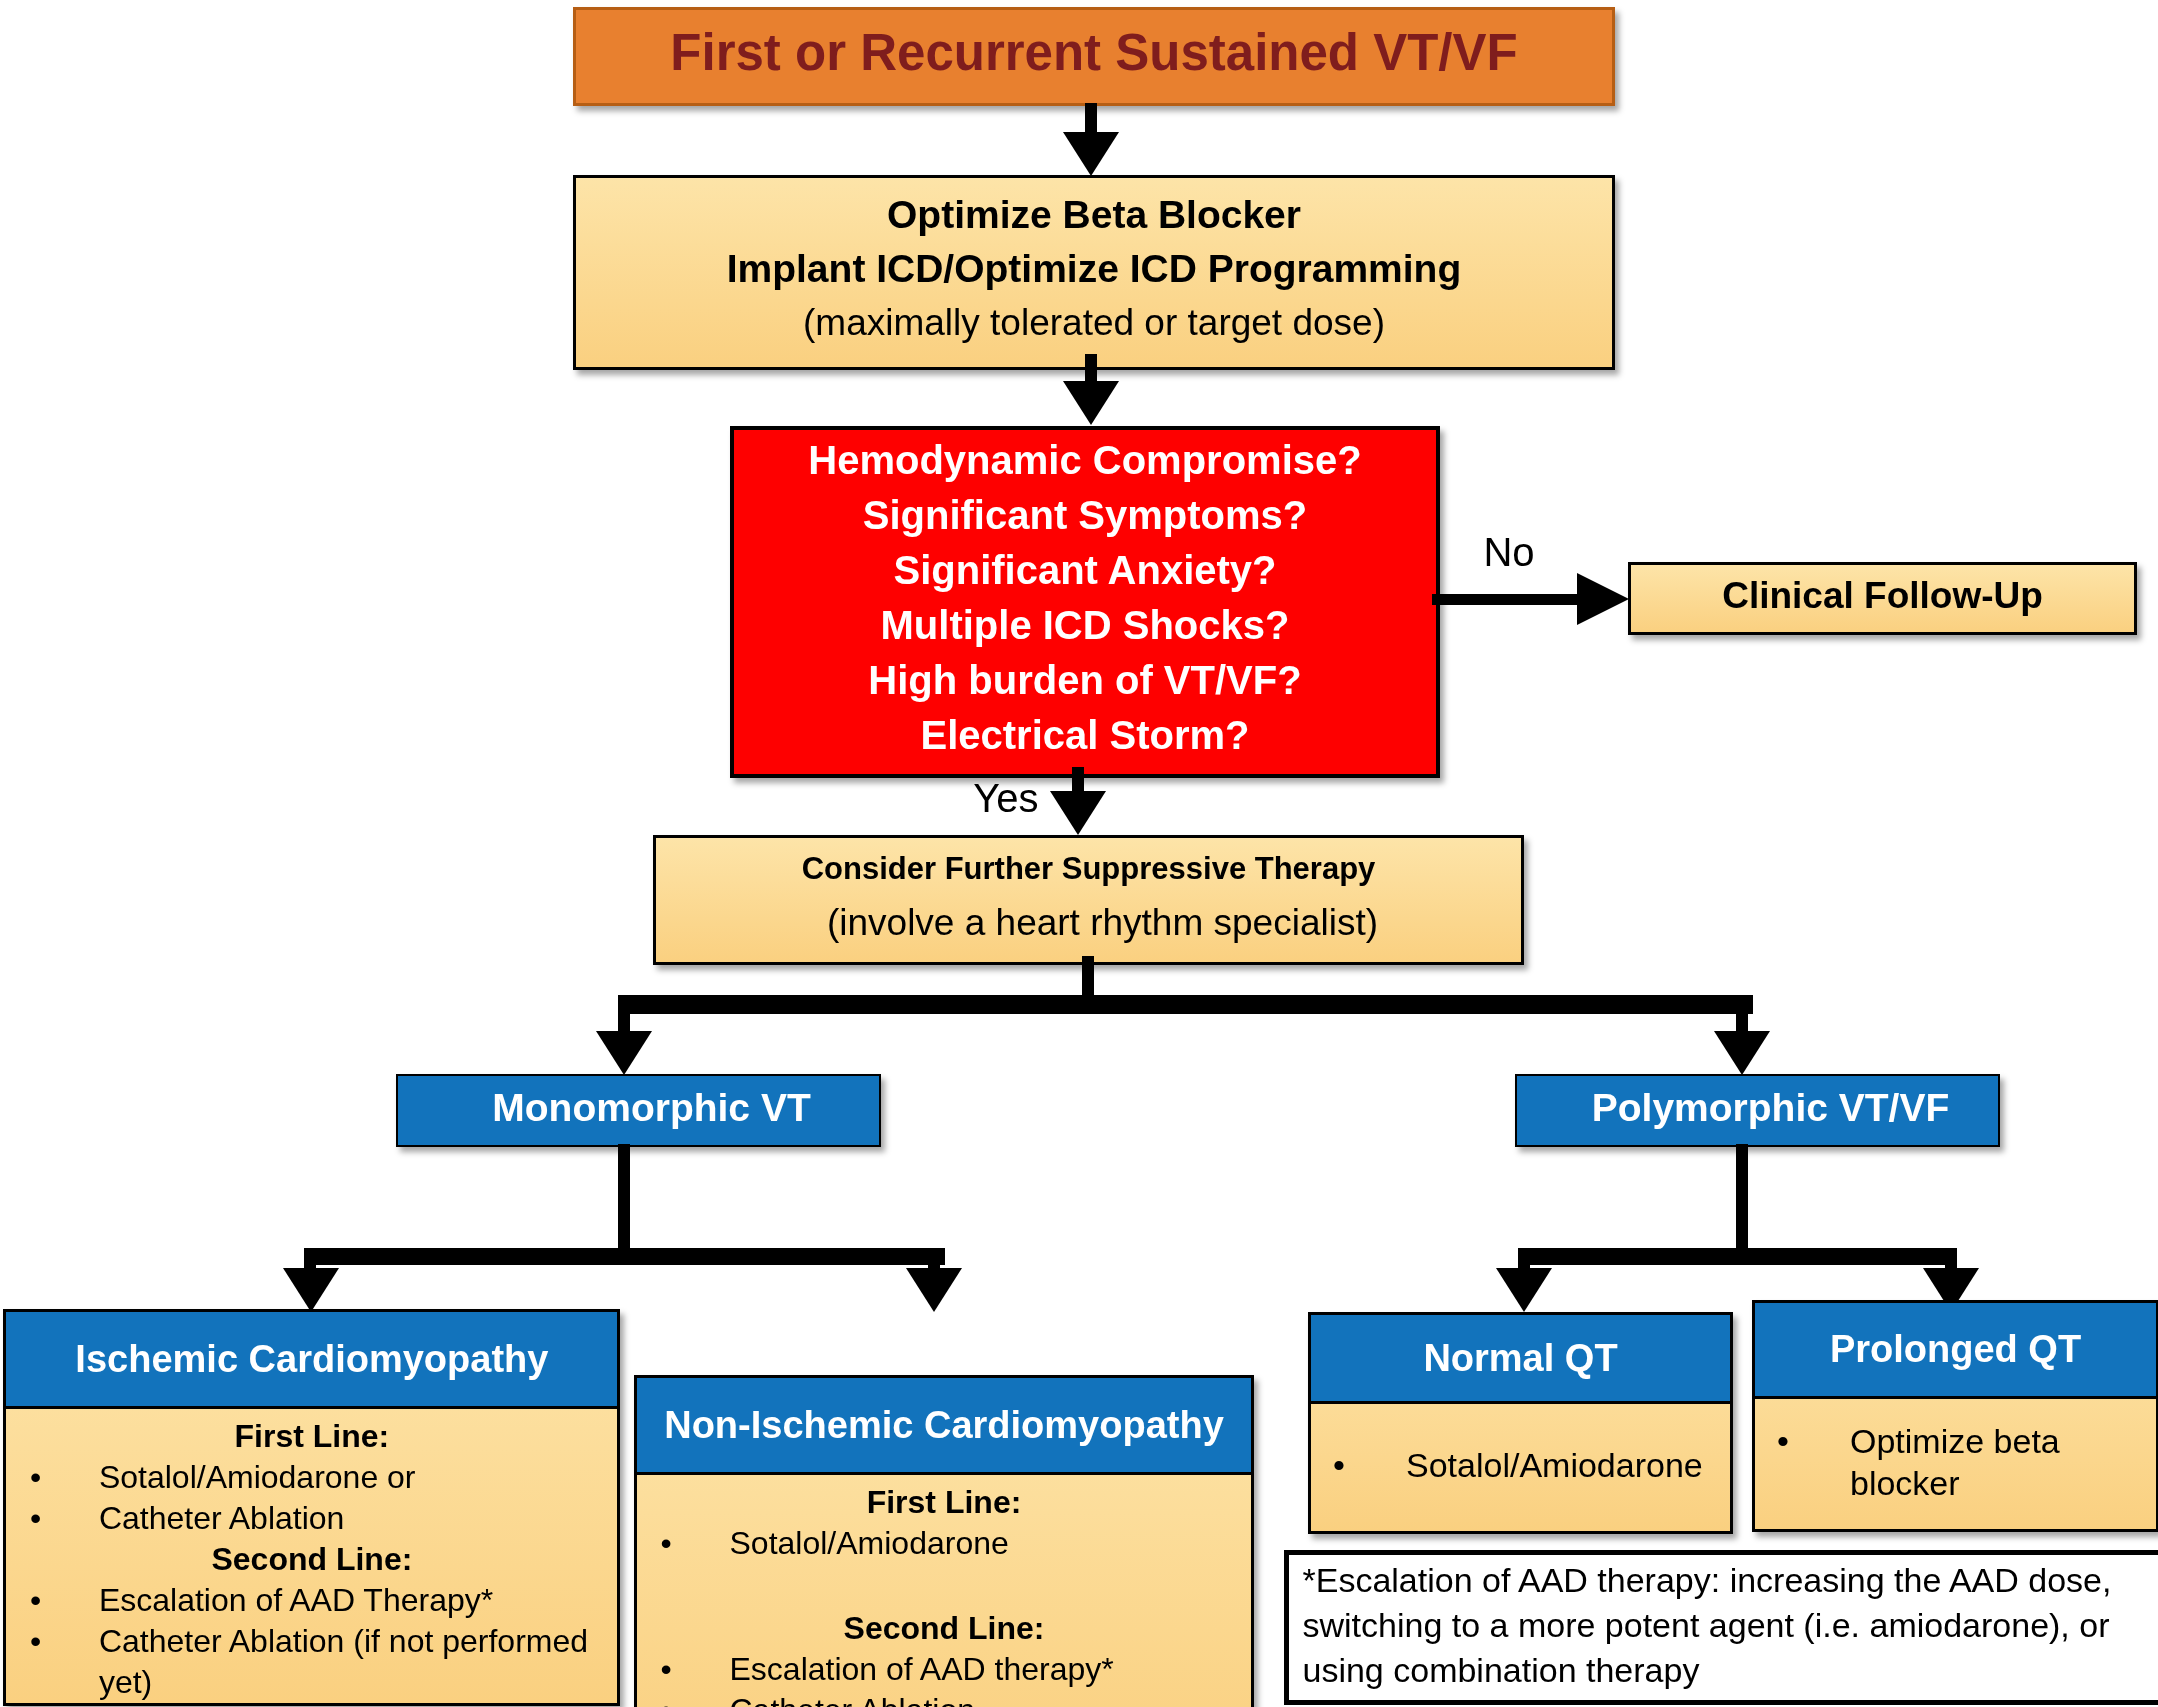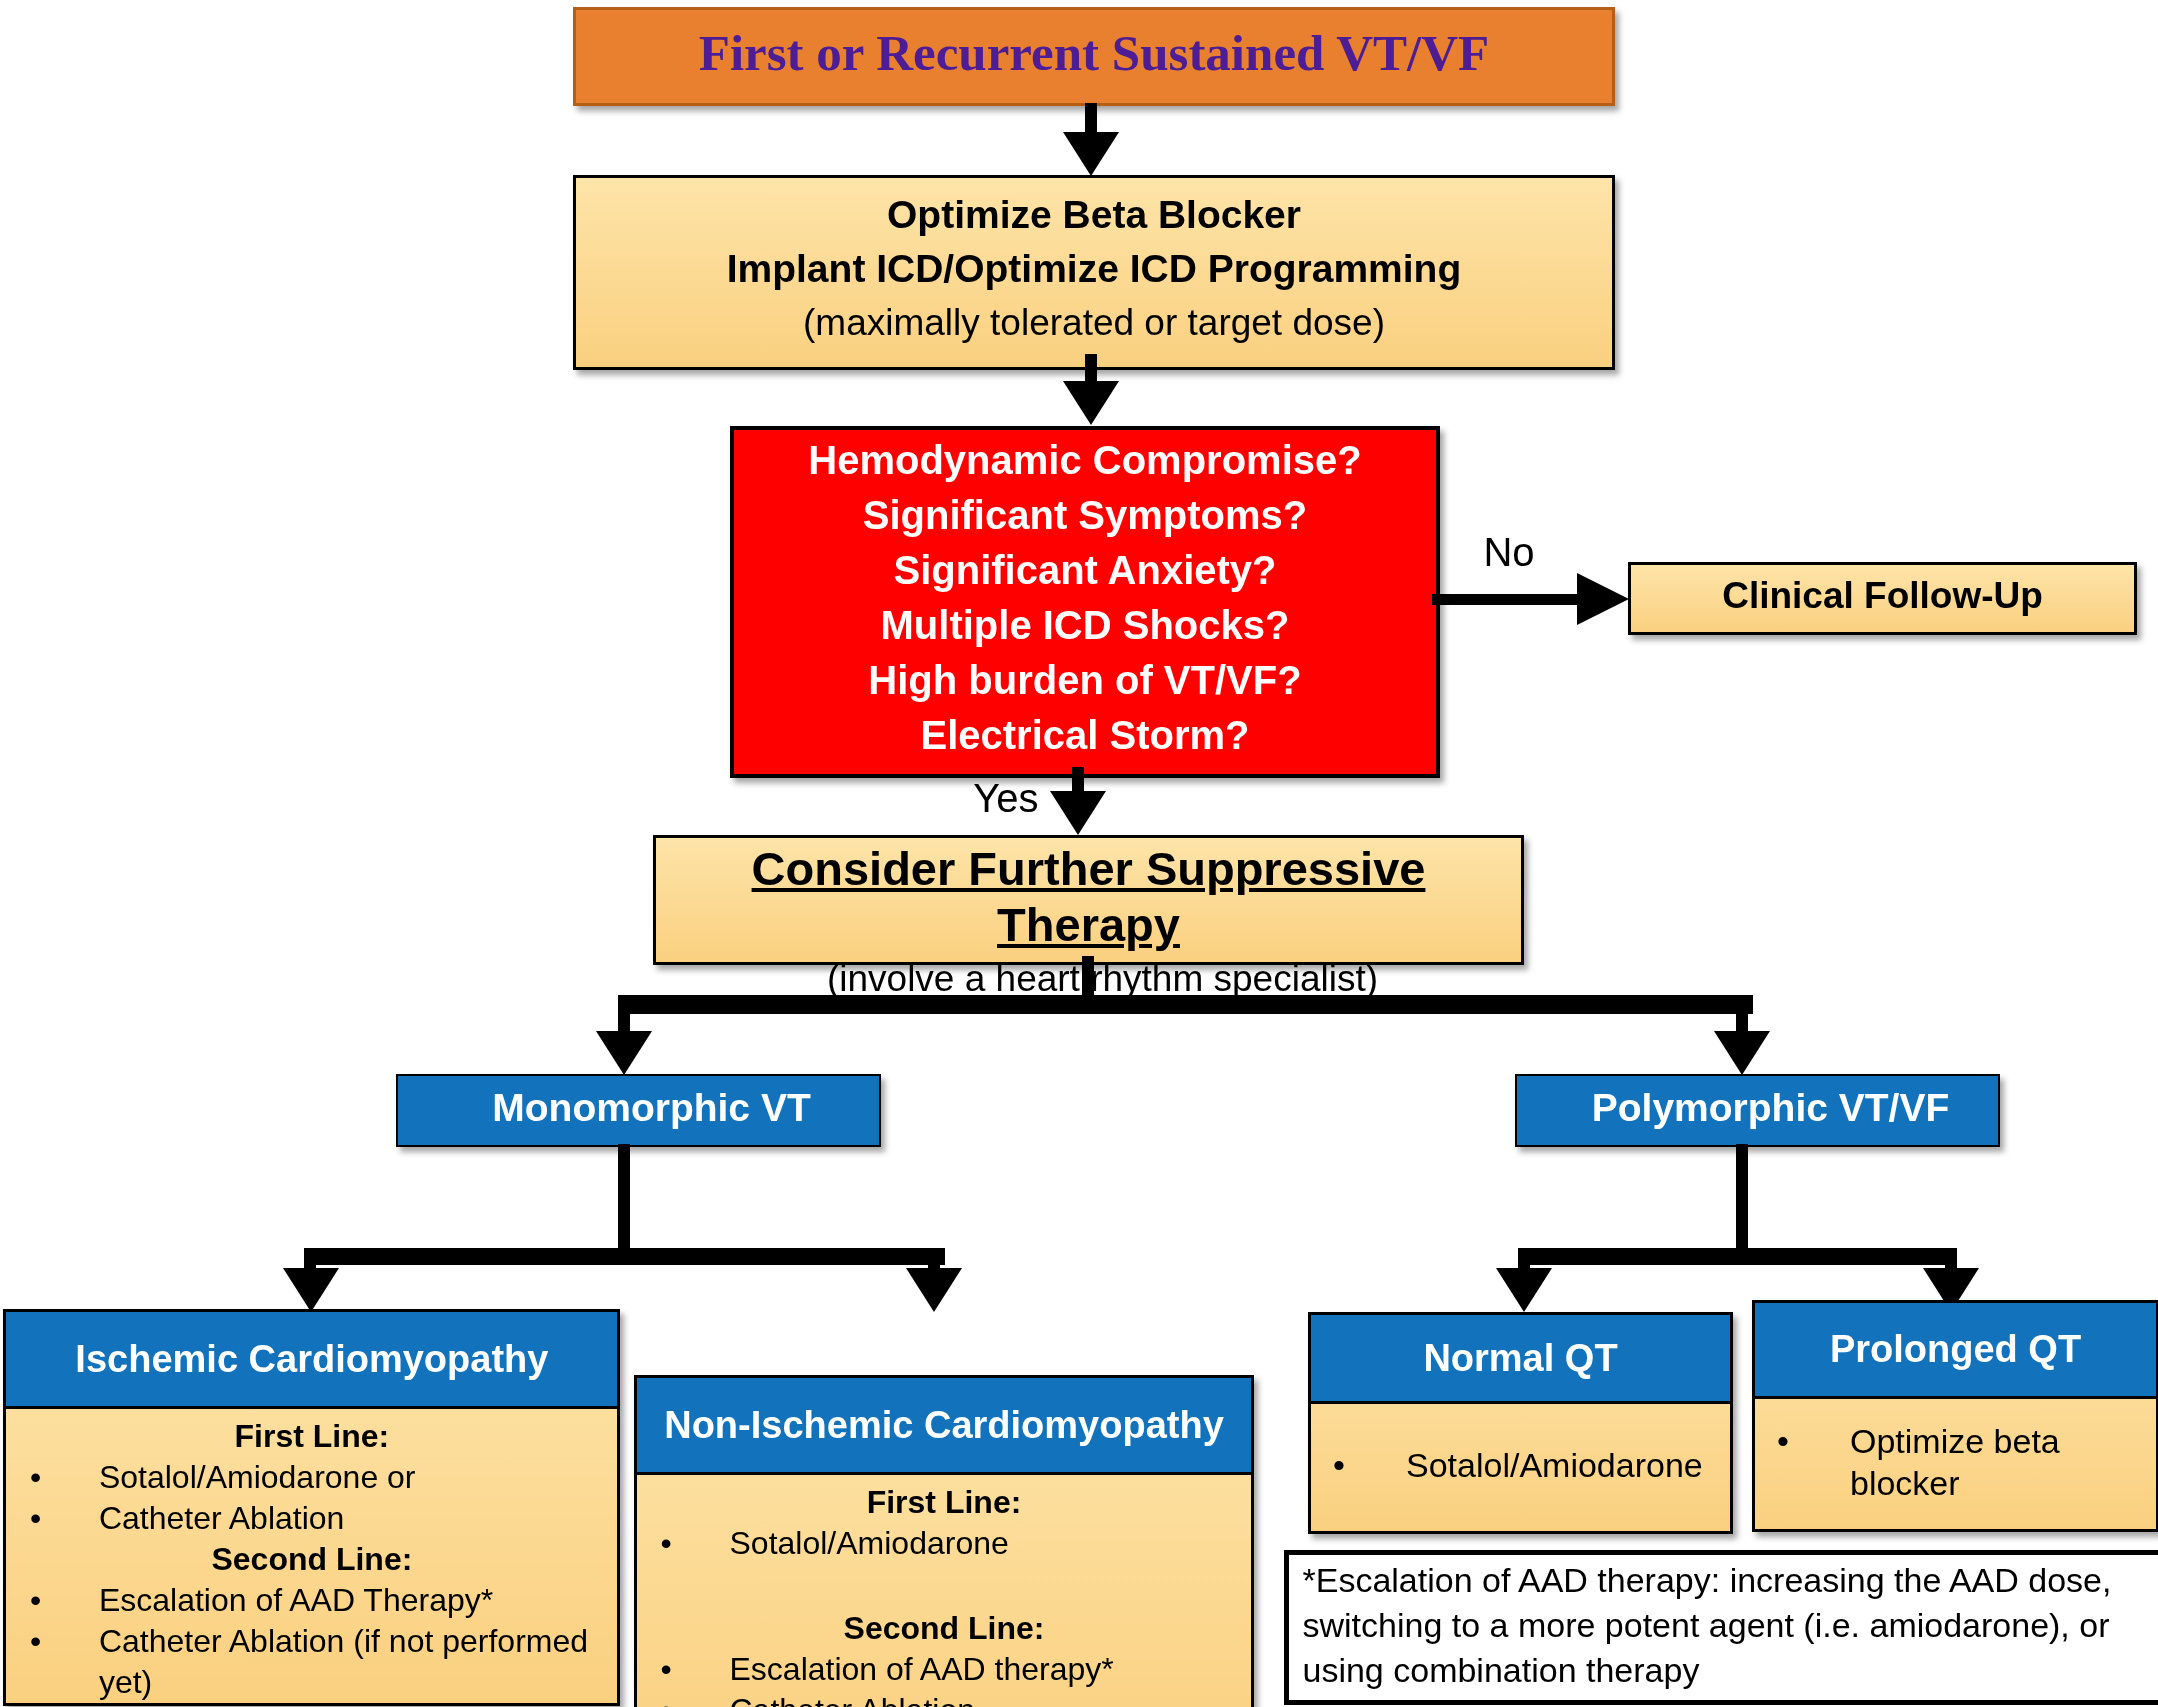--- a/index.html
+++ b/index.html
@@ -14,21 +14,21 @@
     position:relative; width:2159px; height:1708px; background:var(--paper);
     font-family:"Liberation Sans","DejaVu Sans",sans-serif; color:var(--ink);
     overflow:hidden;
   }
   .abs{position:absolute;}
   .shadow{box-shadow:4.2px 5px 5.9px rgba(0,0,0,0.35);}
 
   
   .title-box{
     background:var(--orange); border:3.4px solid var(--orange-border);
-    color:#4c1d95; font-weight:bold; font-size:51px; line-height:86px; text-align:center;font-family:Liberation Serif, serif;
+    color:#7f1d1d; font-weight:bold; font-size:51px; line-height:86px; text-align:center;
   }
   .tan-box{
     background:linear-gradient(180deg,var(--tan-light) 0%,var(--tan-dark) 100%);
     border:3.4px solid var(--ink); text-align:center;
   }
   .red-box{
     background:var(--red); border:4.2px solid var(--ink);
     color:#fff; font-weight:bold; font-size:40px; line-height:55px; text-align:center;
     padding-top:3.4px;
   }
@@ -96,21 +96,21 @@
   <div class="abs edge-label" style="left:1446px;top:530px;width:126px;text-align:center;">No</div>
   <div class="abs hline" style="left:1432px;top:594px;width:147px;height:11px;"></div>
   <div class="abs head-right" style="left:1577px;top:573px;"></div>
   <div class="abs tan-box shadow" style="left:1628px;top:562px;width:503px;height:67px;font-size:37px;font-weight:bold;line-height:61px;">Clinical Follow-Up</div>
 
   <div class="abs edge-label" style="left:949px;top:776px;width:114px;text-align:center;">Yes</div>
   <div class="abs vline" style="left:1072px;top:767px;height:27px;"></div>
   <div class="abs head-down" style="left:1050px;top:791px;"></div>
 
   <div class="abs tan-box shadow" style="left:653px;top:835px;width:865px;height:121px;padding-top:3.4px;">
-    <div style="font-size:47px;font-weight:bold;line-height:56px;text-decoration:underline;">Consider Further Suppressive Therapy</div>
+    <div style="font-size:31px;font-weight:bold;line-height:56px;">Consider Further Suppressive Therapy</div>
     <div style="font-size:37px;line-height:52px;padding-left:28px;">(involve a heart rhythm specialist)</div>
   </div>
 
   <div class="abs vline" style="left:1082px;top:956px;height:39px;"></div>
   <div class="abs hline" style="left:618px;top:995px;width:1135px;height:18.6px;"></div>
   <div class="abs vline" style="left:618px;top:1014px;height:22px;"></div>
   <div class="abs head-down" style="left:596px;top:1031px;"></div>
   <div class="abs vline" style="left:1736px;top:1014px;height:22px;"></div>
   <div class="abs head-down" style="left:1714px;top:1031px;"></div>
 

